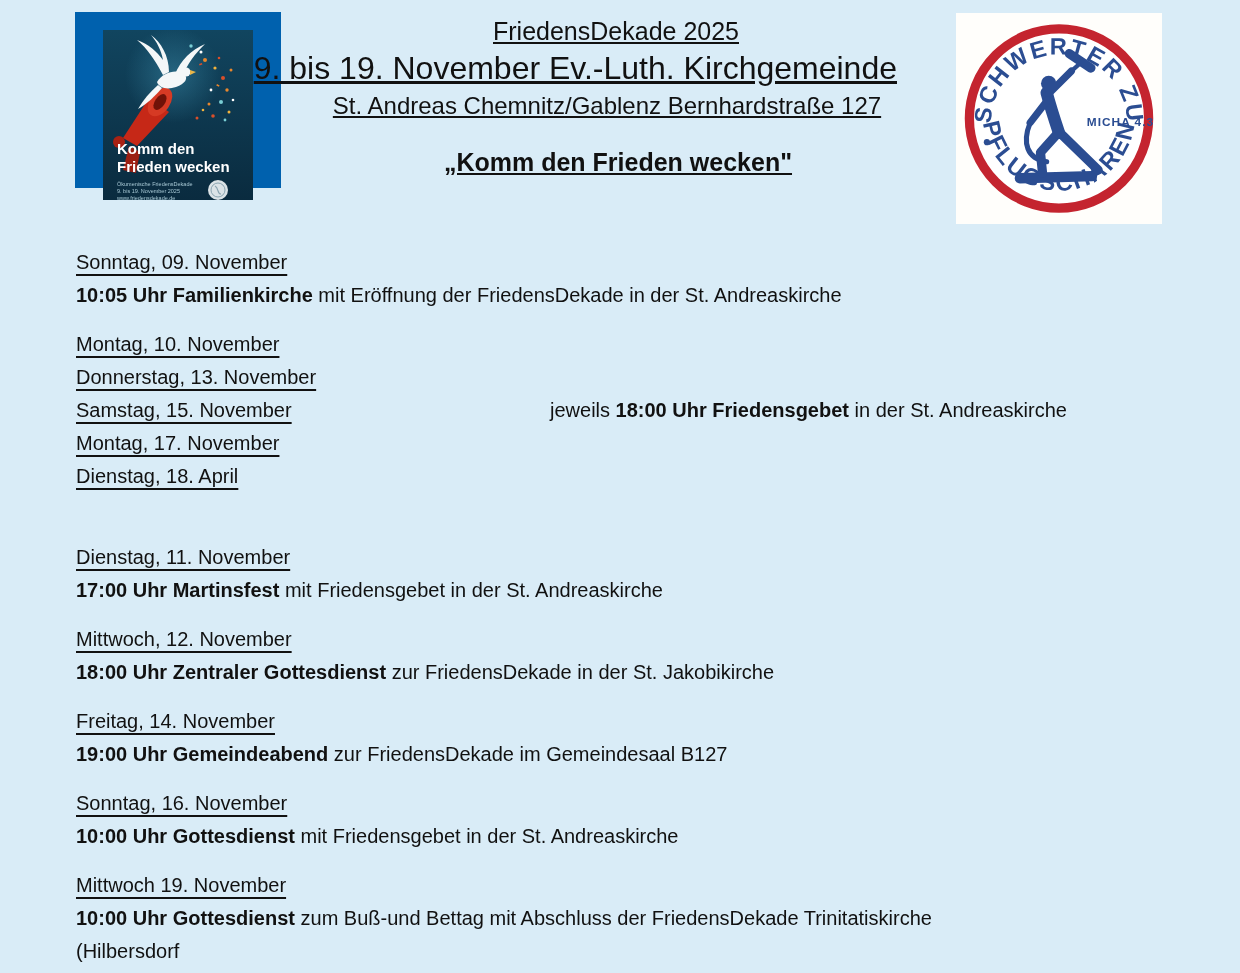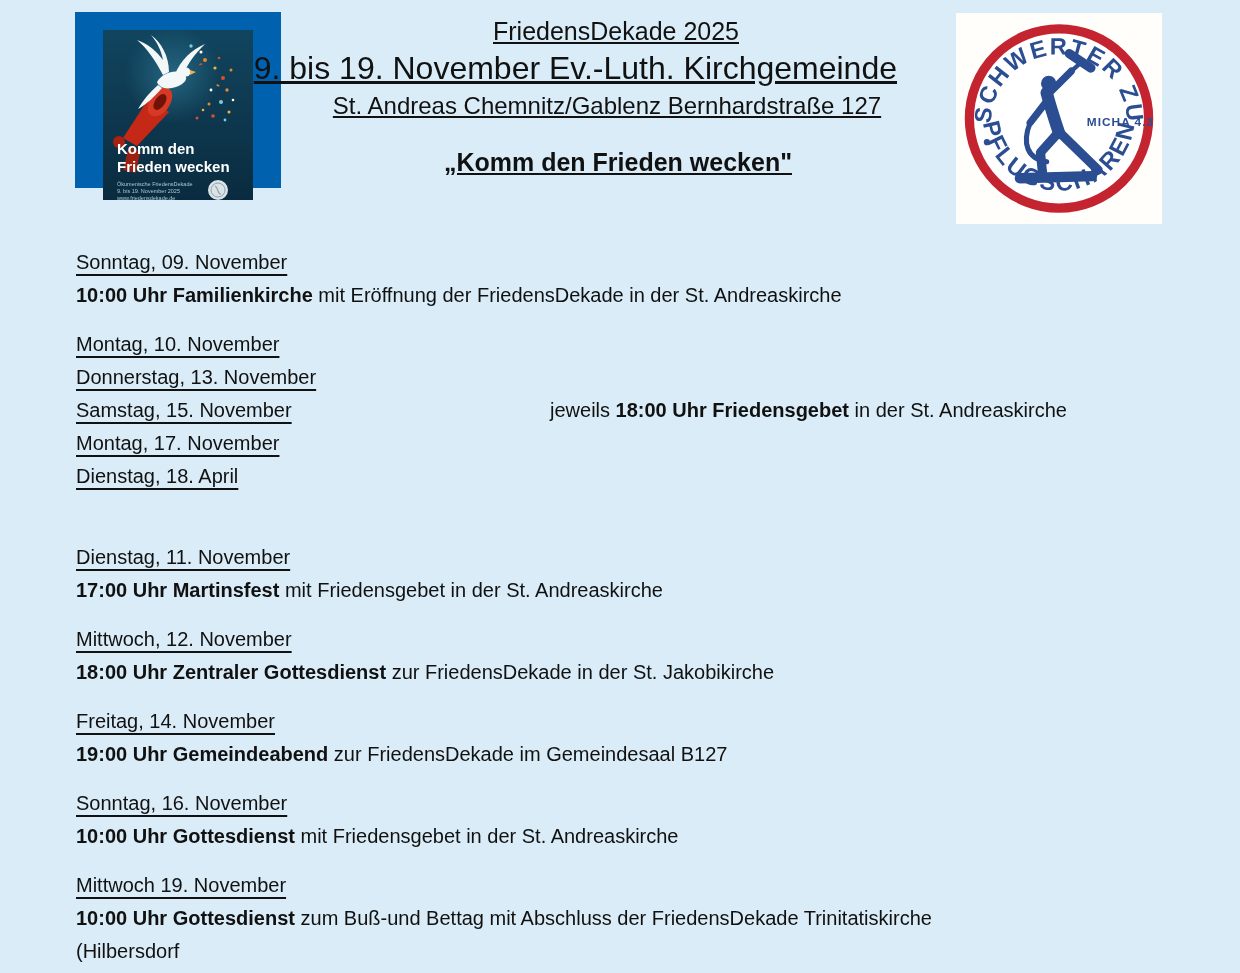--- a/index.html
+++ b/index.html
@@ -181,21 +181,21 @@
     </svg>
   </div>
 
   <div class="schedule">
 
     <div class="group">
       <div class="date-line">
         <span class="date">Sonntag, 09. November</span>
       </div>
       <div class="event-line">
-        <b>10:00 Uhr Familienkirche</b><span> mit Eröffnung der FriedensDekade in der St. Andreaskirche</span>
+        <b>10:05 Uhr Familienkirche</b><span> mit Eröffnung der FriedensDekade in der St. Andreaskirche</span>
       </div>
     </div>
 
     <div class="group">
       <div class="date-line">
         <span class="date">Montag, 10. November</span>
       </div>
       <div class="date-line">
         <span class="date">Donnerstag, 13. November</span>
       </div>

